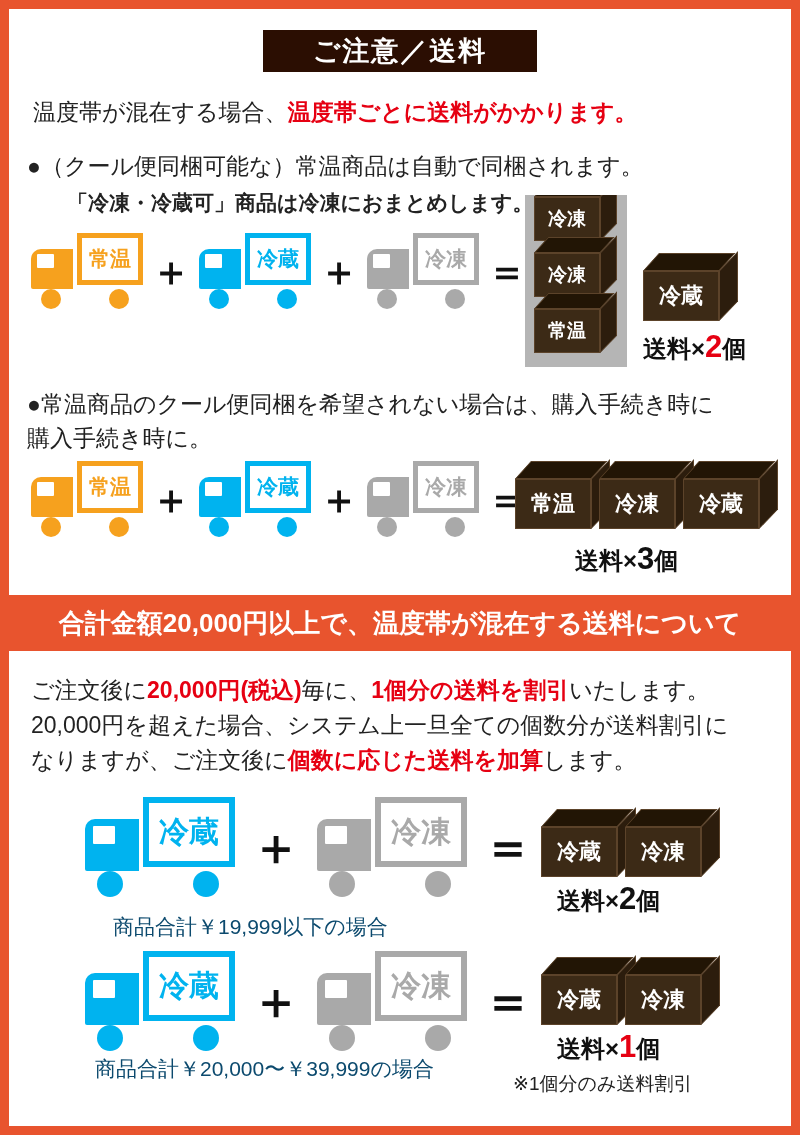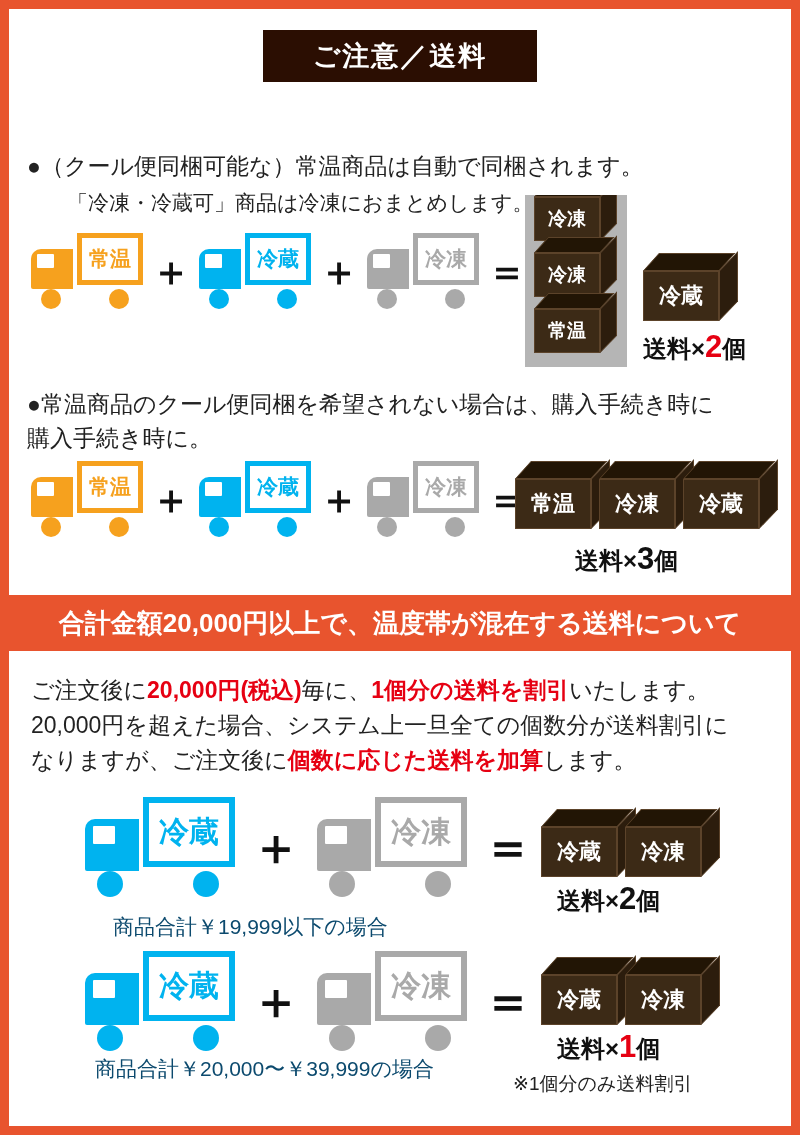--- a/index.html
+++ b/index.html
@@ -5,29 +5,29 @@
   * { box-sizing: border-box; }
   html,body { margin:0; padding:0; background:#fff; }
   body { font-family:"Liberation Sans","DejaVu Sans",sans-serif; }
 
   .page { position:relative; width:800px; height:1135px; border:9px solid #e8542e;
           background:#fff; overflow:hidden; }
 
   .red { color:#e60012; font-weight:bold; }
 
   .title-banner { position:absolute; top:21px; left:50%; transform:translateX(-50%);
-                  width:274px; height:52px; background:#2b0e02; color:#fff;
+                  width:274px; height:42px; background:#2b0e02; color:#fff;
                   font-size:27px; font-weight:bold; display:flex; align-items:center;
                   justify-content:center; letter-spacing:2px; }
 
   .intro  { position:absolute; left:24px; top:88px;  margin:0; font-size:23px; color:#222; }
   .bullet { position:absolute; margin:0; font-size:23px; color:#222; line-height:34px; }
   .b1 { left:18px; top:140px; }
   .b2 { left:18px; top:378px; width:752px; }
-  .note { position:absolute; margin:0; font-size:21px; color:#222; }
+  .note { position:absolute; margin:0; font-size:21px; color:#222;font-weight:bold; }
   .n1 { left:58px; top:180px; }
 
   .row { position:absolute; display:flex; align-items:center; }
   .r1 { left:22px; top:224px; gap:6px; }
   .r2 { left:22px; top:452px; gap:6px; }
   .r3 { left:76px; top:788px; gap:14px; }
   .r4 { left:76px; top:942px; gap:14px; }
 
   .op { font-size:40px; font-weight:bold; color:#111; line-height:1; margin:0 2px; flex:none; }
   .op.big { font-size:50px; }
@@ -110,20 +110,21 @@
 </style>
 </head>
 <body>
 
 <div class="page">
 
   <div class="title-banner">
     <span>ご注意／送料</span>
   </div>
 
+  <p class="intro"><span>温度帯が混在する場合、</span><span class="red">温度帯ごとに送料がかかります。</span></p>
 
   <p class="bullet b1">●（クール便同梱可能な）常温商品は自動で同梱されます。</p>
   <p class="note n1">「冷凍・冷蔵可」商品は冷凍におまとめします。</p>
 
   <div class="row r1">
     <div class="truck c-orange">
       <div class="cargo">
           <span>常温</span>
         </div>
       <div class="cab">

